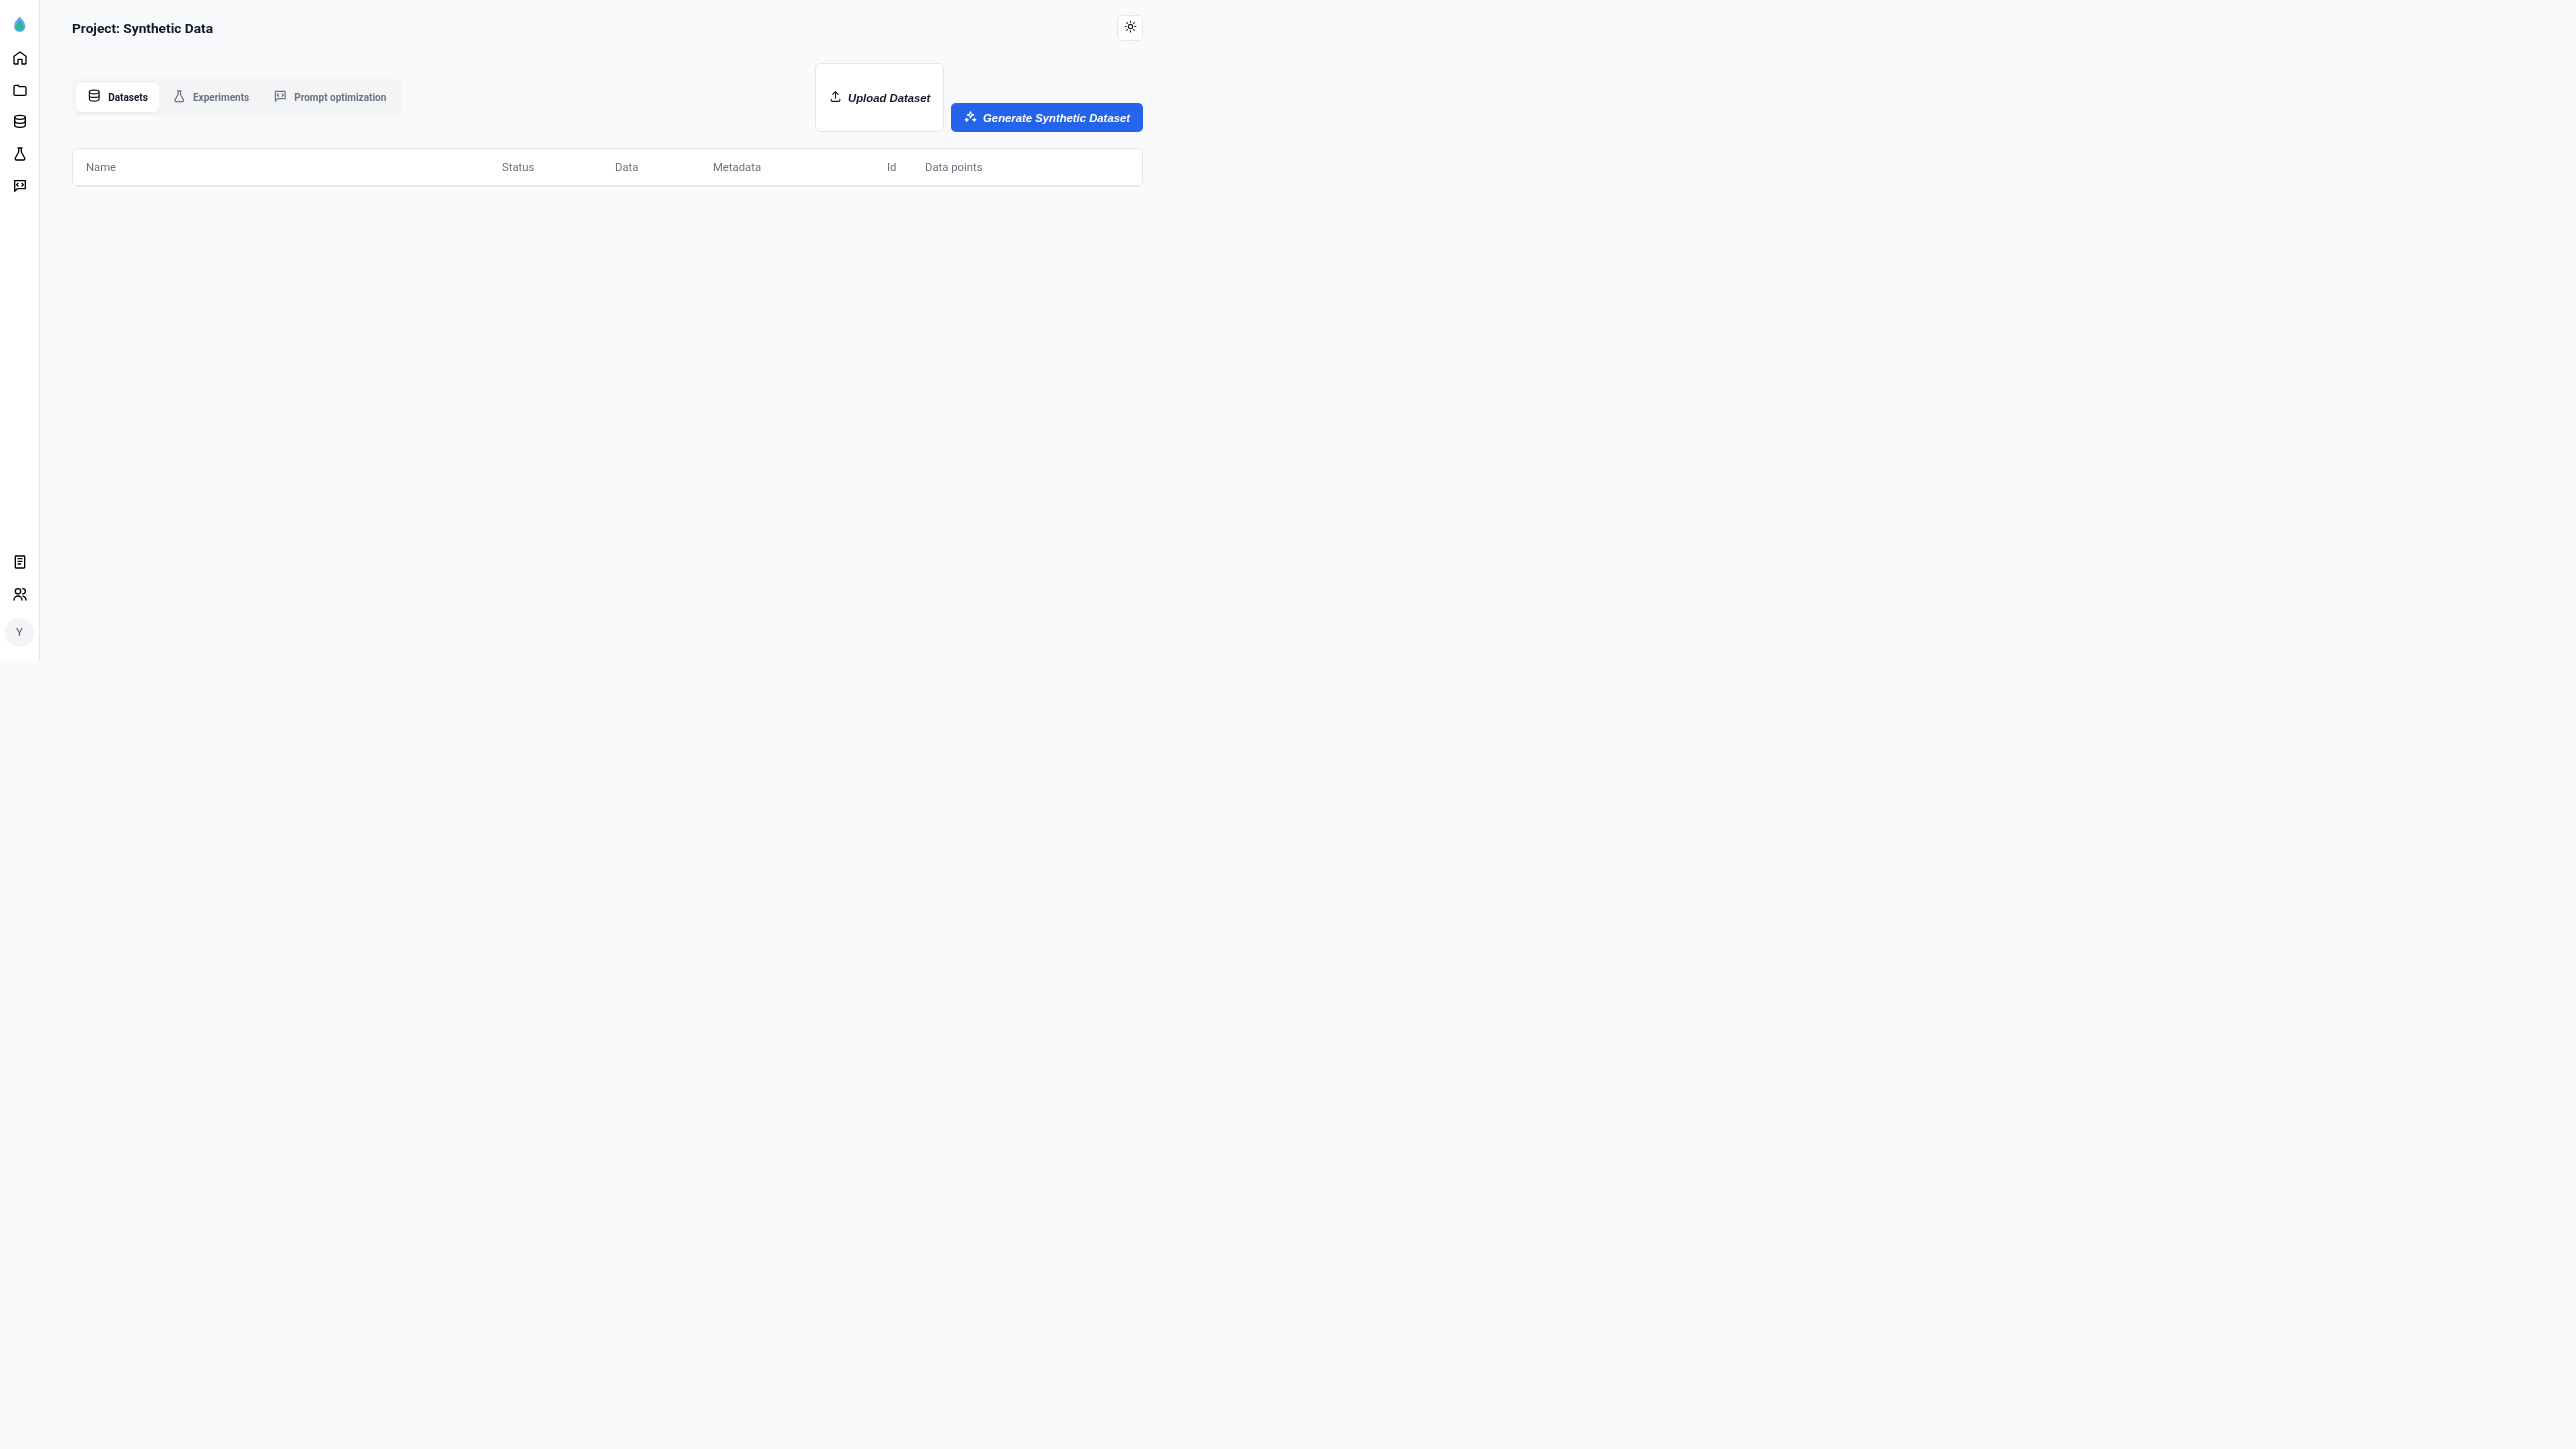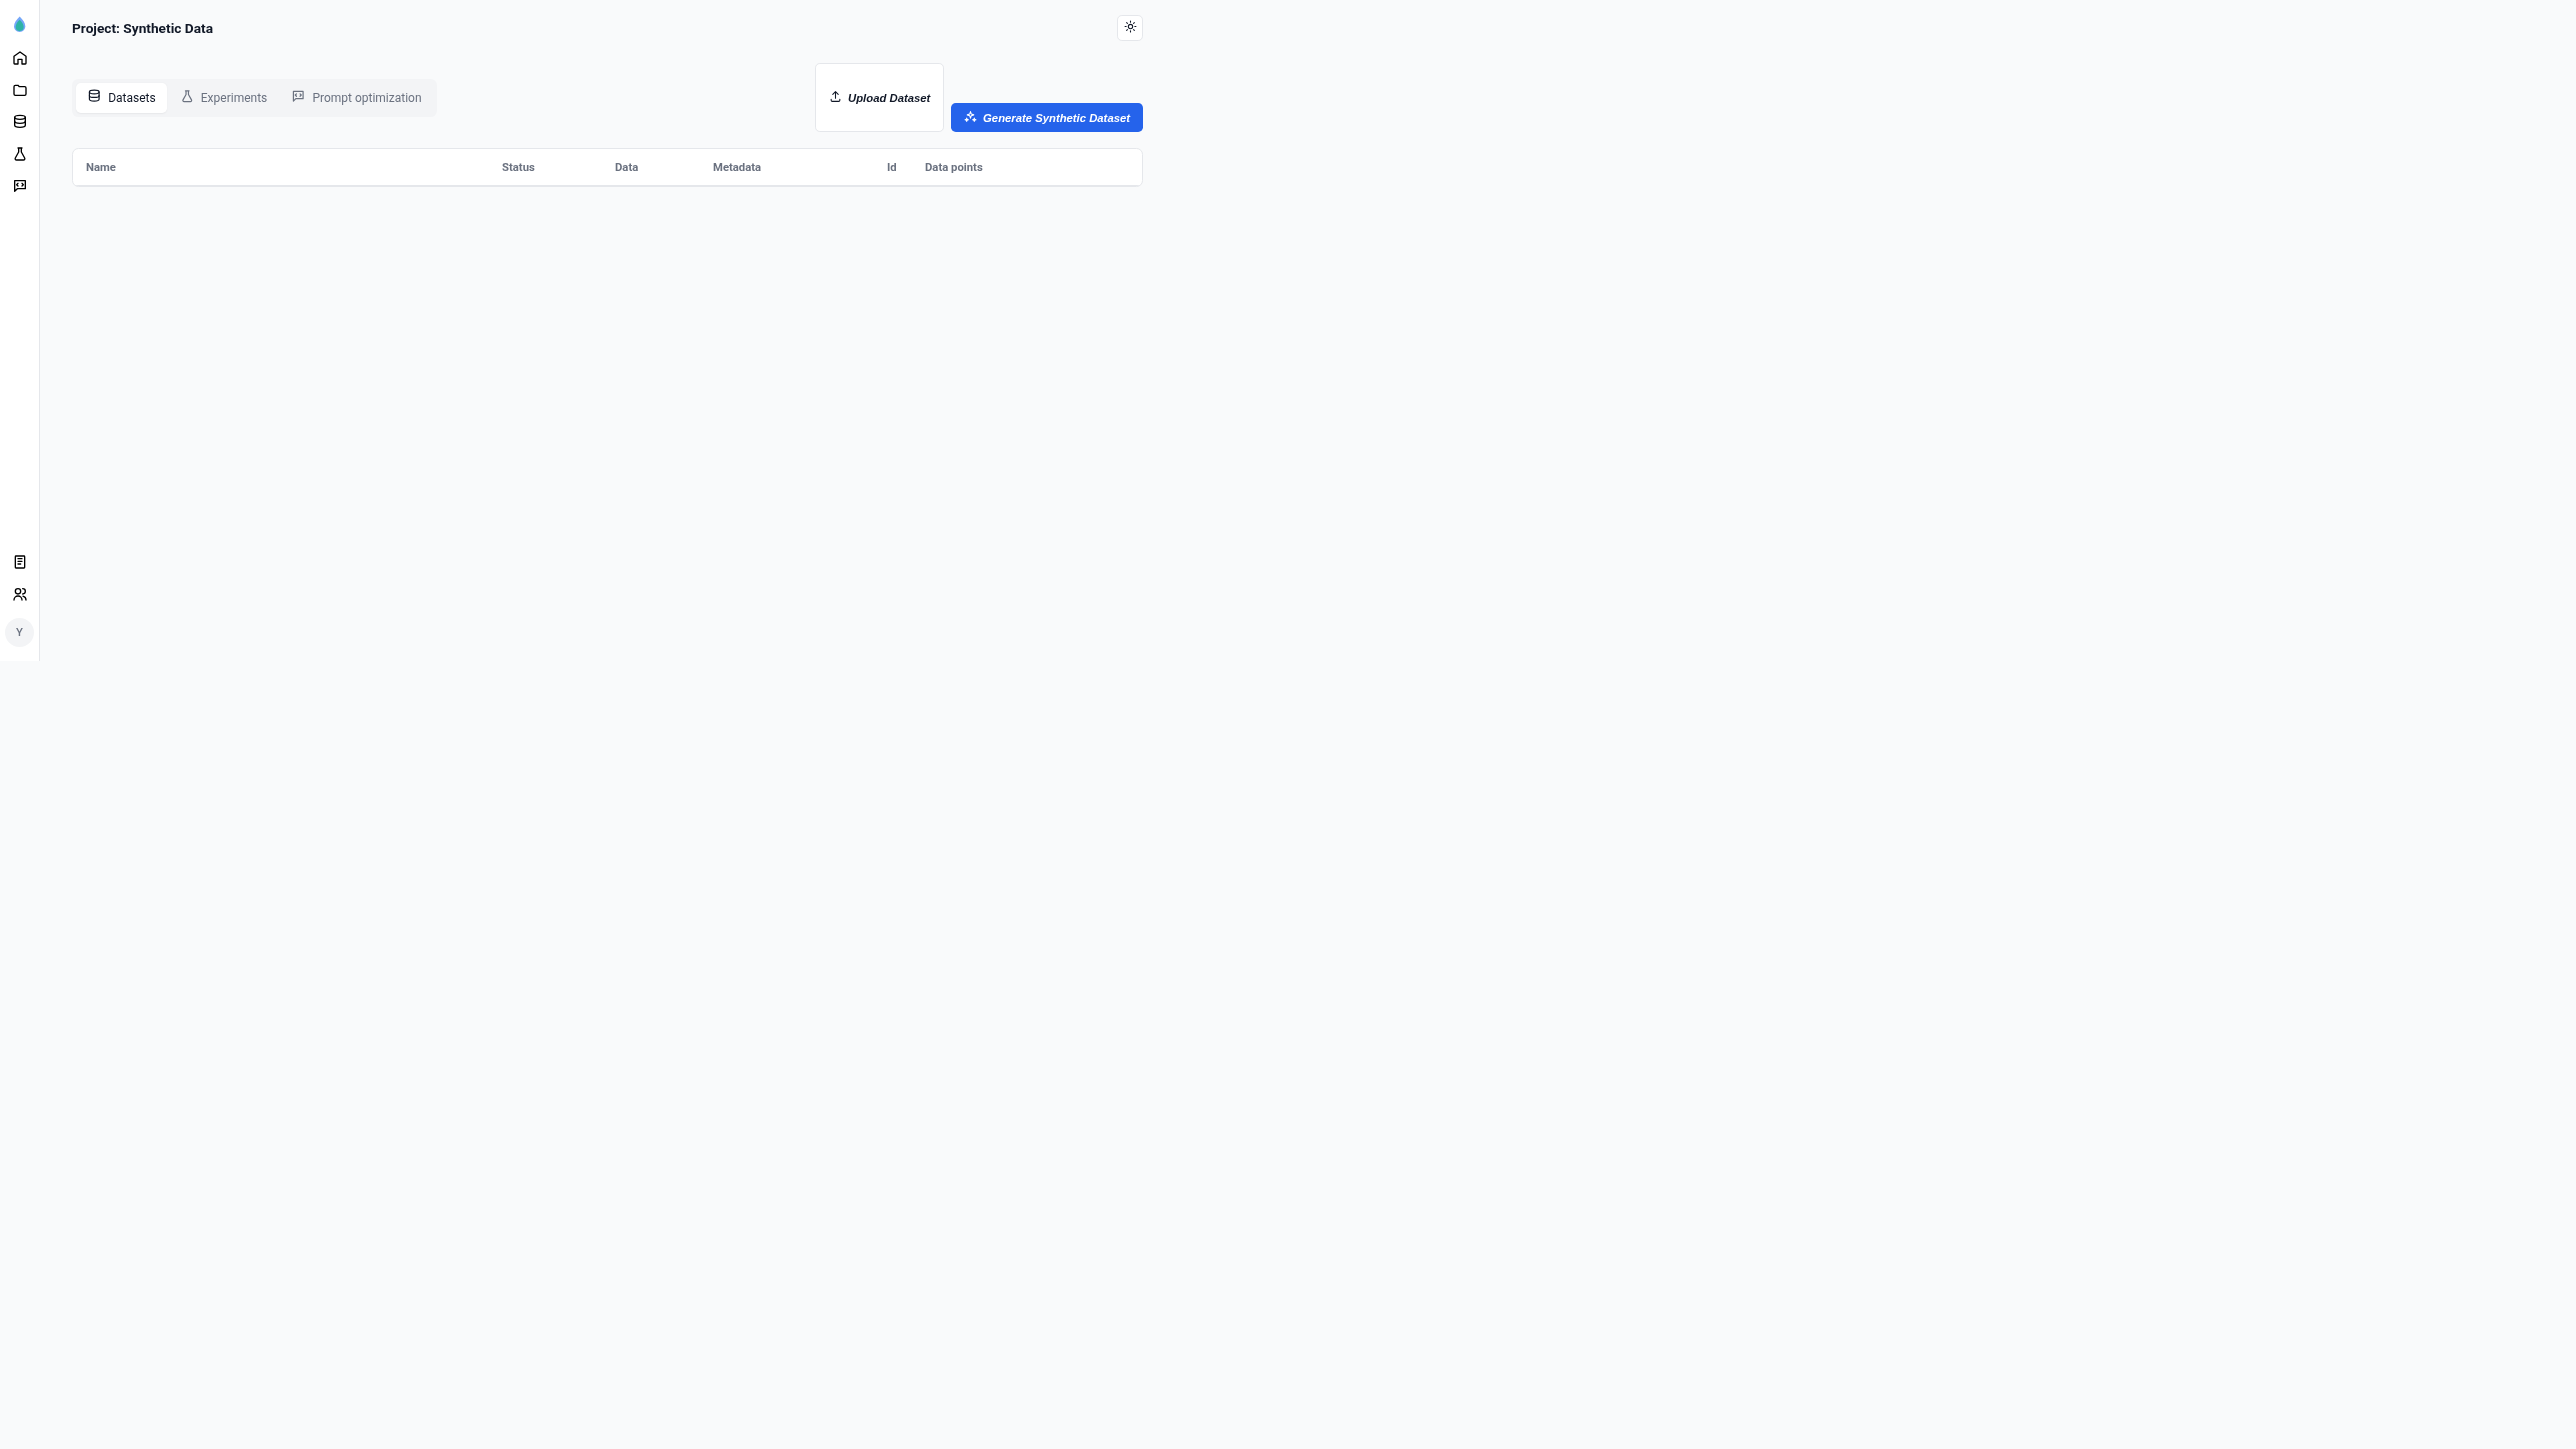--- a/index.html
+++ b/index.html
@@ -104,22 +104,22 @@
       border-radius: 6.4px;
       padding: 4px;
       gap: 1.6px;
     }
     .tab {
       display: flex;
       align-items: center;
       gap: 6.4px;
       padding: 6.4px 11.3px;
       border-radius: 4.8px;
-      font-size: 12px;
-      font-weight: 400;
+      font-size: 10px;
+      font-weight: 700;
       cursor: pointer;
       color: #6b7280;
     }
     .tab.active {
       background: #ffffff;
       color: #111827;
       box-shadow: 0 0.8px 1.6px rgba(0,0,0,0.05);
     }
     .tab svg {
       width: 14.5px;
@@ -161,21 +161,21 @@
       border-radius: 6.4px;
       overflow: hidden;
     }
     .table-header {
       display: flex;
       padding: 11.3px 13px;
       border-bottom: 0.8px solid #e5e7eb;
     }
     .th {
       font-size: 11.3px;
-      font-weight: 700;
+      font-weight: 400;
       color: #6b7280;
     }
     .th-name { flex: 0 0 416px; }
     .th-status { flex: 0 0 113px; }
     .th-type { flex: 0 0 98px; }
     .th-metadata { flex: 0 0 144px; }
     .th-id { flex: 0 0 68px; padding-left: 30px; }
     .th-datapoints { flex: 1; }
     .table-empty {
       padding: 9.7px 13px 11.3px;

